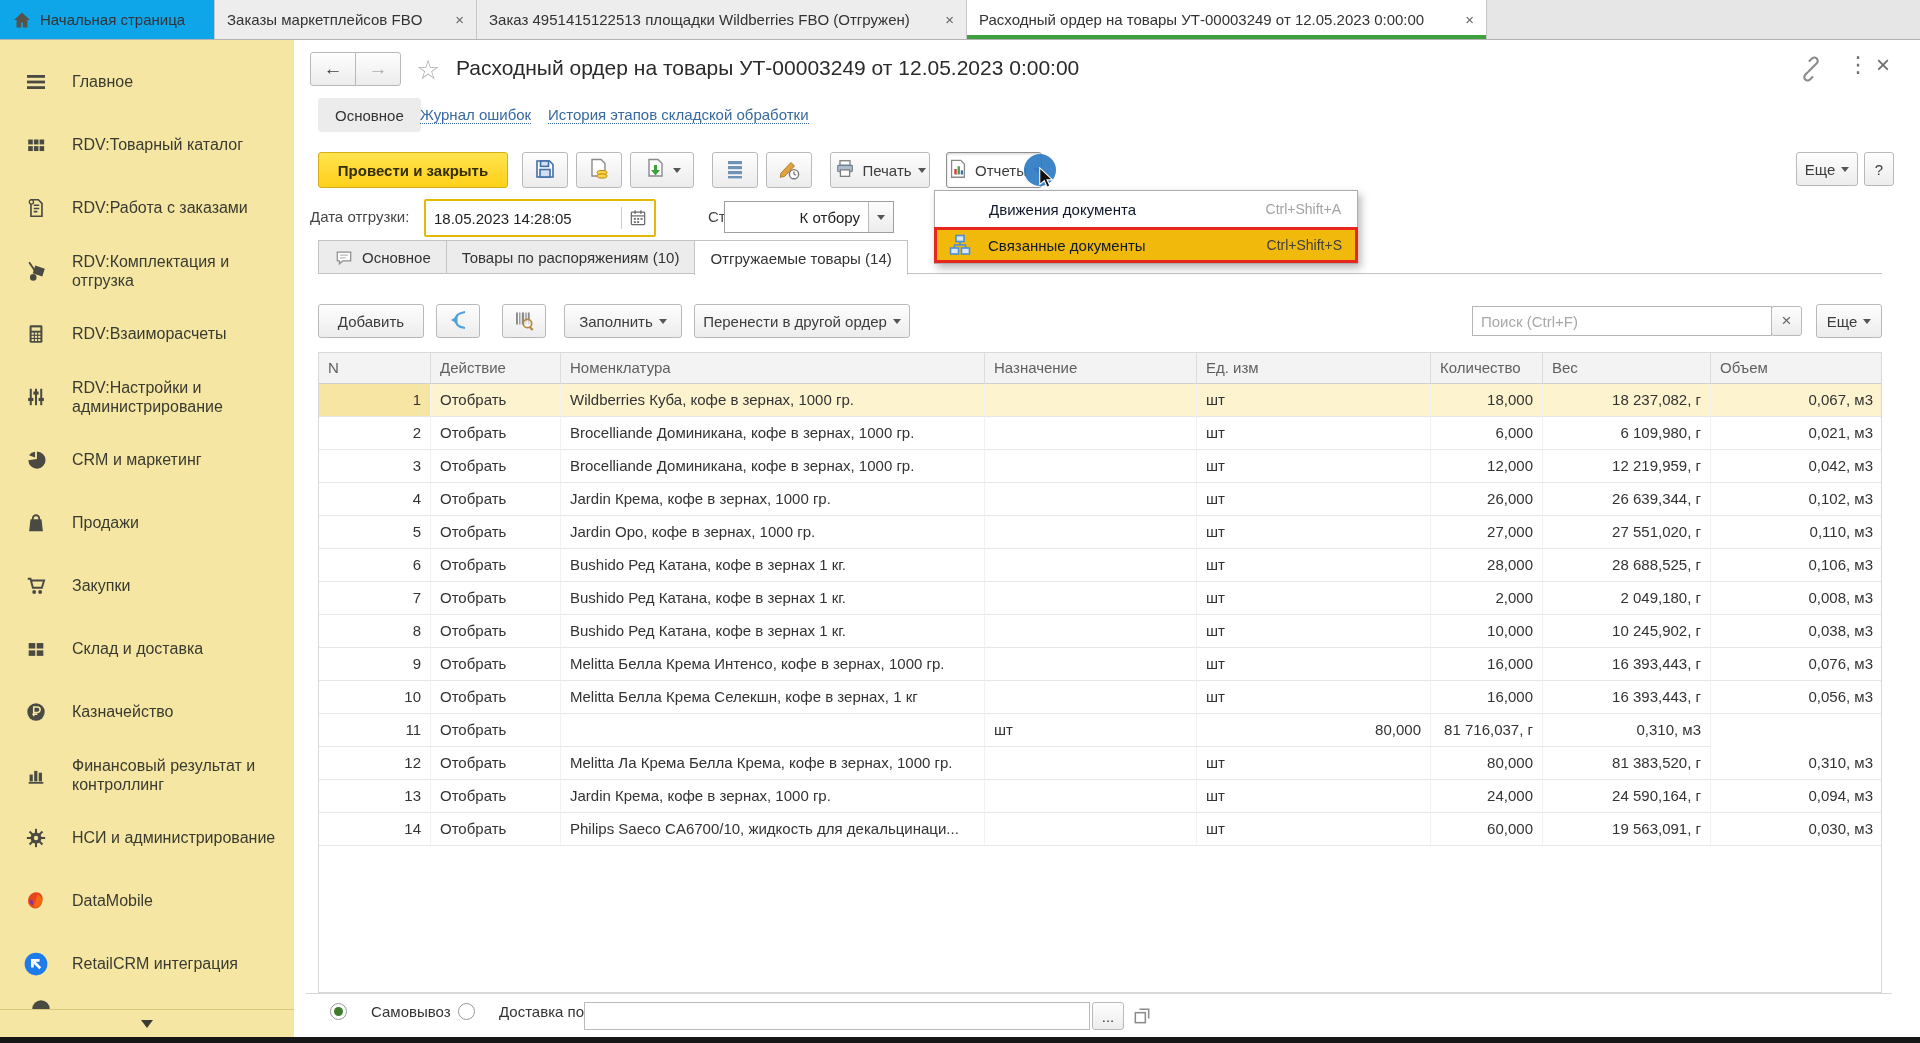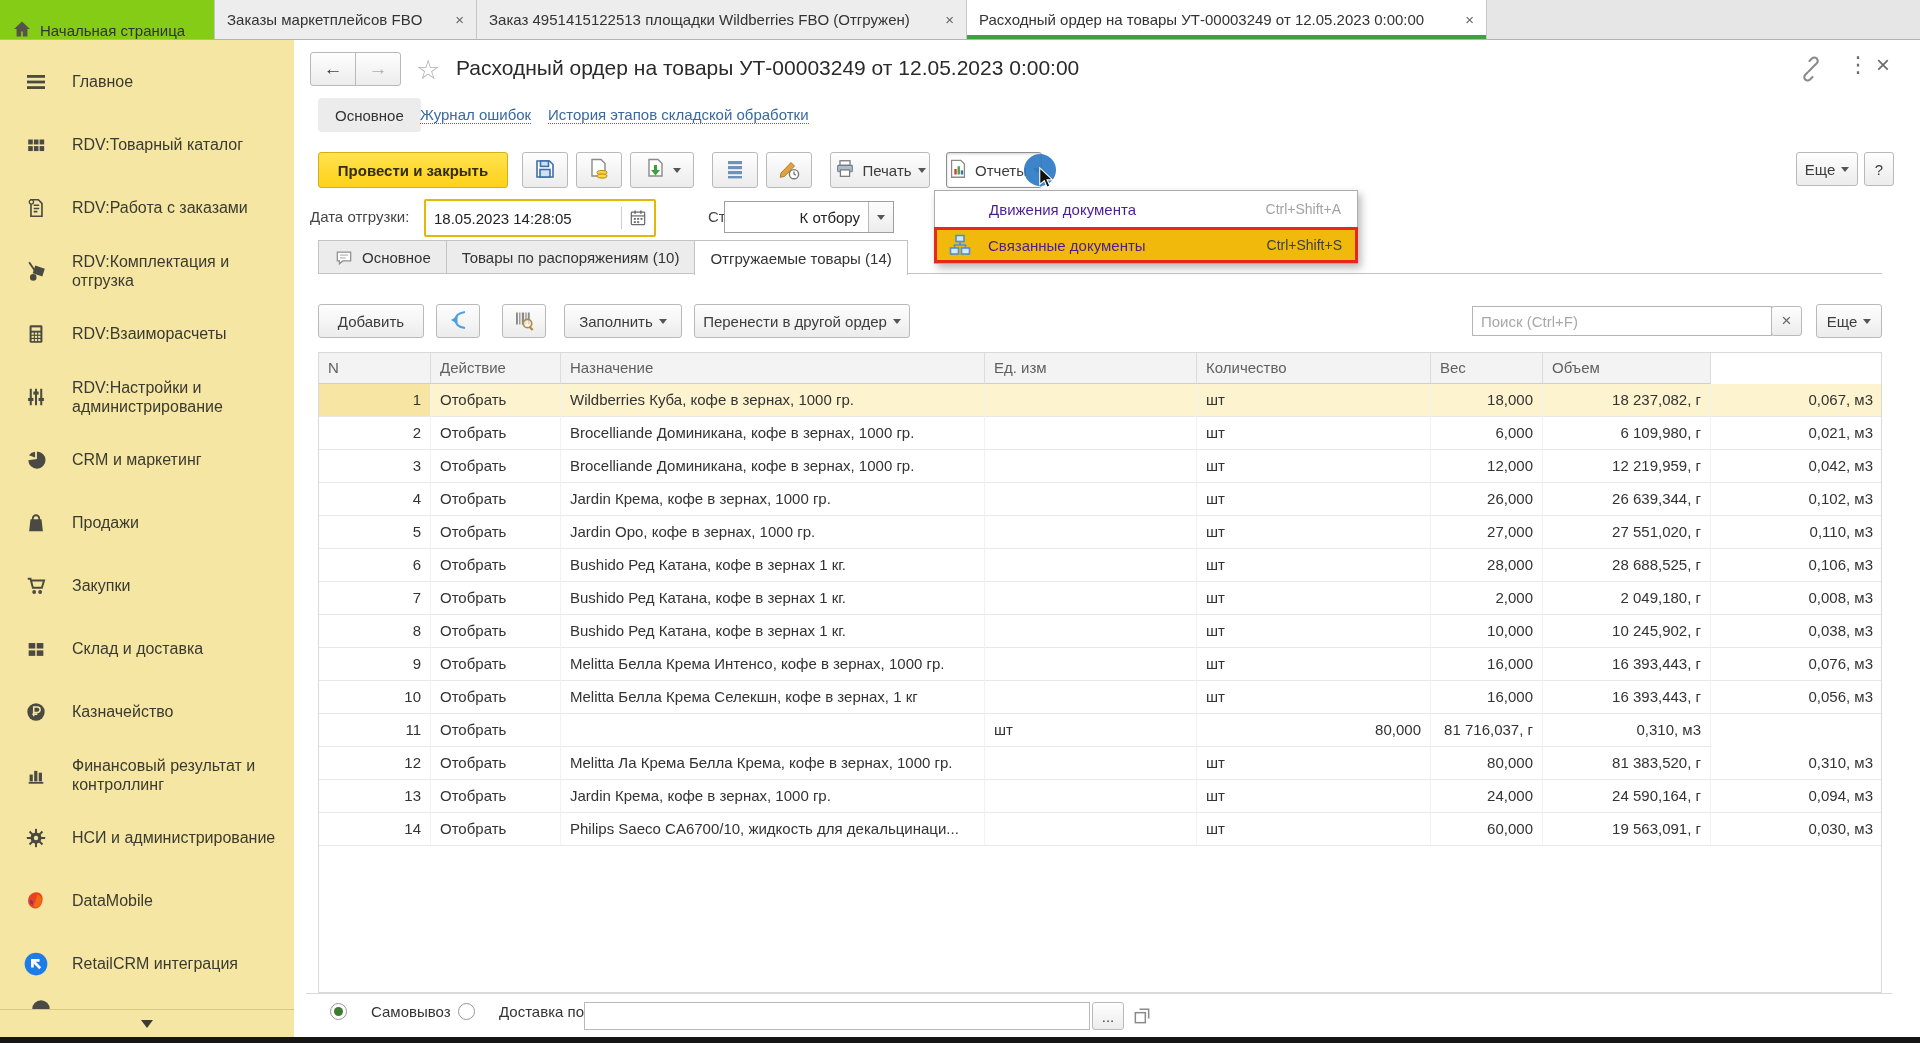--- a/index.html
+++ b/index.html
@@ -3,21 +3,21 @@
 <meta charset="utf-8">
 <style>
   html,body{margin:0;padding:0;}
   body{font-family:"Liberation Sans",sans-serif;background:#777;}
   .app{position:relative;width:1920px;height:1043px;overflow:hidden;background:#e6e6e6;
        --sidebar-bg:#f5e7a3;--tab-underline:#3fa03f;--yellow-btn:#ffd92b;
        --menu-hl-bg:#f2b90d;--menu-hl-border:#e7261d;--click-blue:#2e7cc4;--date-border:#e4b807;}
   
   .tabbar{position:absolute;left:0;top:0;width:1920px;height:40px;background:#e6e6e6;border-bottom:1px solid #b3b3b3;display:flex;box-sizing:border-box;}
   .wtab{box-sizing:border-box;height:39px;display:flex;align-items:center;padding:0 12px;border-right:1px solid #c6c6c6;font-size:15px;color:#333;position:relative;white-space:nowrap;overflow:hidden;background:#ededed;cursor:default;}
-  .wtab.home{background:#84cc16;align-items:flex-end;}
+  .wtab.home{background:#0ea5e9;}
   .wtab.active{background:#fff;}
   .wtab.active::after{content:'';position:absolute;left:0;right:0;bottom:0;height:4px;background:var(--tab-underline);}
   .wtab .wlabel{overflow:hidden;text-overflow:ellipsis;}
   .wtab .tclose{margin-left:auto;padding-left:10px;color:#666;font-size:15px;}
   .wtab .ticon{margin-right:8px;display:flex;}
   
   .sidebar{position:absolute;left:0;top:40px;width:294px;height:997px;background:var(--sidebar-bg);overflow:hidden;}
   .side-list{padding-top:10px;}
   .side-item{height:63px;display:flex;align-items:center;cursor:pointer;}
   .side-icon{width:72px;display:flex;justify-content:center;flex:none;}
@@ -64,21 +64,21 @@
   
   .foot-line{position:absolute;left:306px;top:993px;width:1586px;height:1px;background:#d9d9d9;}
   .radio-row{position:absolute;top:1003px;display:flex;align-items:center;gap:24px;font-size:15px;color:#333;cursor:pointer;}
   .radio{width:17px;height:17px;border:1px solid #979797;border-radius:50%;background:#fff;box-sizing:border-box;flex:none;}
   .radio.sel::after{content:'';display:block;width:9px;height:9px;margin:3px;border-radius:50%;background:#3e7b2f;}
   .dlv-input{position:absolute;left:584px;top:1002px;width:506px;height:28px;border:1px solid #b9b9b9;box-sizing:border-box;font-size:15px;padding:0 6px;outline:none;font-family:inherit;}
   
   .menu{position:absolute;left:934px;top:190px;width:422px;background:#fff;border:1px solid #adadad;box-shadow:3px 4px 8px rgba(0,0,0,.28);z-index:50;}
   .menu-item{height:36px;display:flex;align-items:center;box-sizing:border-box;padding:0 16px 0 14px;cursor:pointer;}
   .menu-item .mi-icon{width:40px;display:flex;flex:none;}
-  .menu-item .mi-label{flex:1;font-size:15px;color:#4c1d95;white-space:nowrap;}
+  .menu-item .mi-label{flex:1;font-size:15px;color:#0f172a;white-space:nowrap;}
   .menu-item .mi-short{font-size:14px;color:#a3a3a3;white-space:nowrap;}
   .menu-item.hl{border:3px solid var(--menu-hl-border);background:var(--menu-hl-bg);padding:0 13px 0 11px;margin:0 -1px;}
   .menu-item.hl .mi-short{color:#404040;}
   
   .click-circle{position:absolute;left:1024px;top:154px;width:32px;height:32px;border-radius:50%;background:var(--click-blue);opacity:.93;z-index:60;}
   .cursor{position:absolute;left:1037px;top:167px;z-index:61;}
   .arr-dark{font-size:19px;color:#3c3c3c;}
   .arr-gray{font-size:19px;color:#aaa;}
 </style>
 </head>
@@ -495,20 +495,21 @@
     </div>
   <div class="btn" style="left:1816px;top:304px;width:66px;height:34px;">
     <span>Еще</span>
     <span class="caret"></span>
   </div>
 
   <div class="tbl-wrap">
     <div class="thead" id="thead" style="grid-template-columns: 112px 130px 424px 212px 234px 112px 168px 172px;">
         <div class="th">N</div>
         <div class="th">Действие</div>
+        <div class="th">Номенклатура</div>
         <div class="th">Назначение</div>
         <div class="th">Ед. изм</div>
         <div class="th">Количество</div>
         <div class="th">Вес</div>
         <div class="th">Объем</div>
       </div>
     <div id="tbody">
         <div class="tr sel" style="grid-template-columns: 112px 130px 424px 212px 234px 112px 168px 172px;">
           <div class="td r ncell">1</div>
           <div class="td">Отобрать</div>

